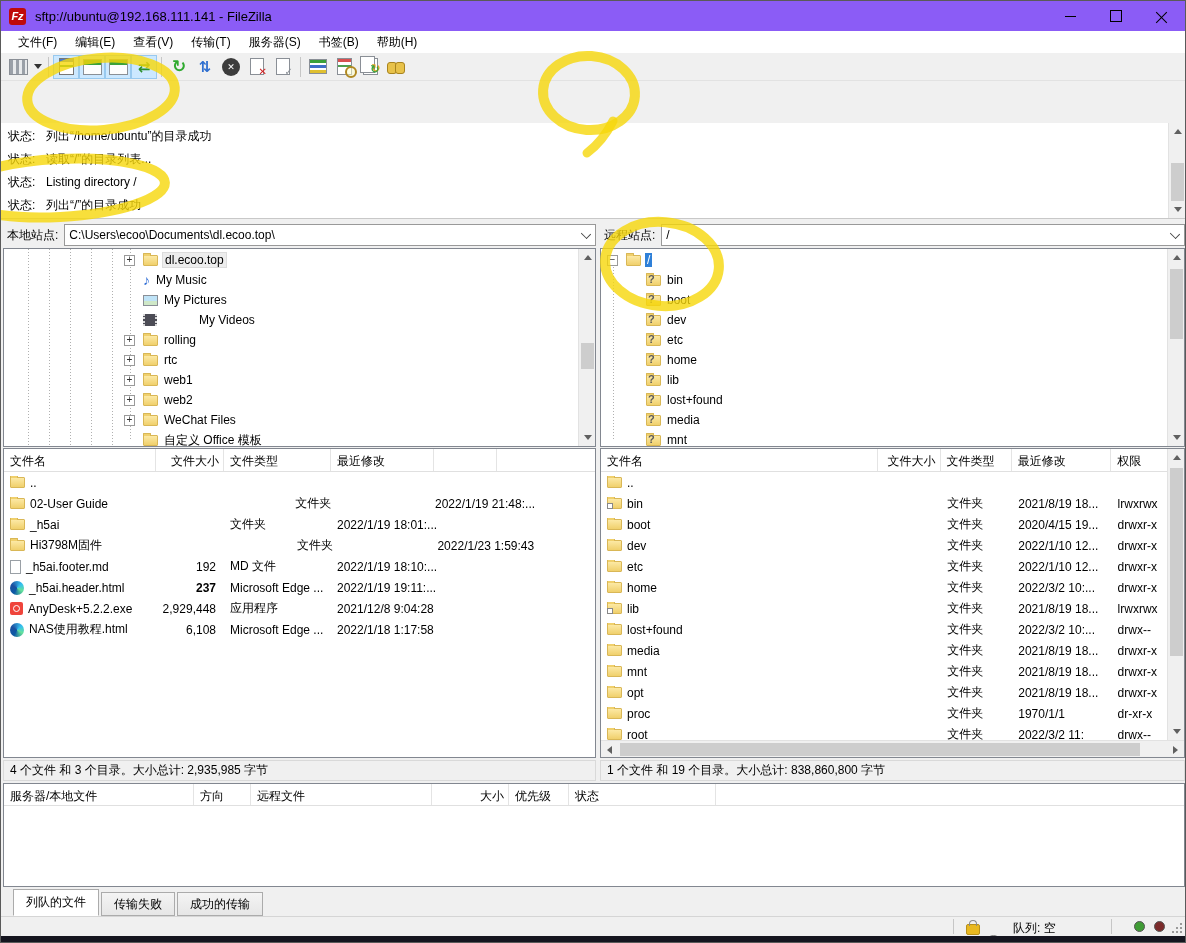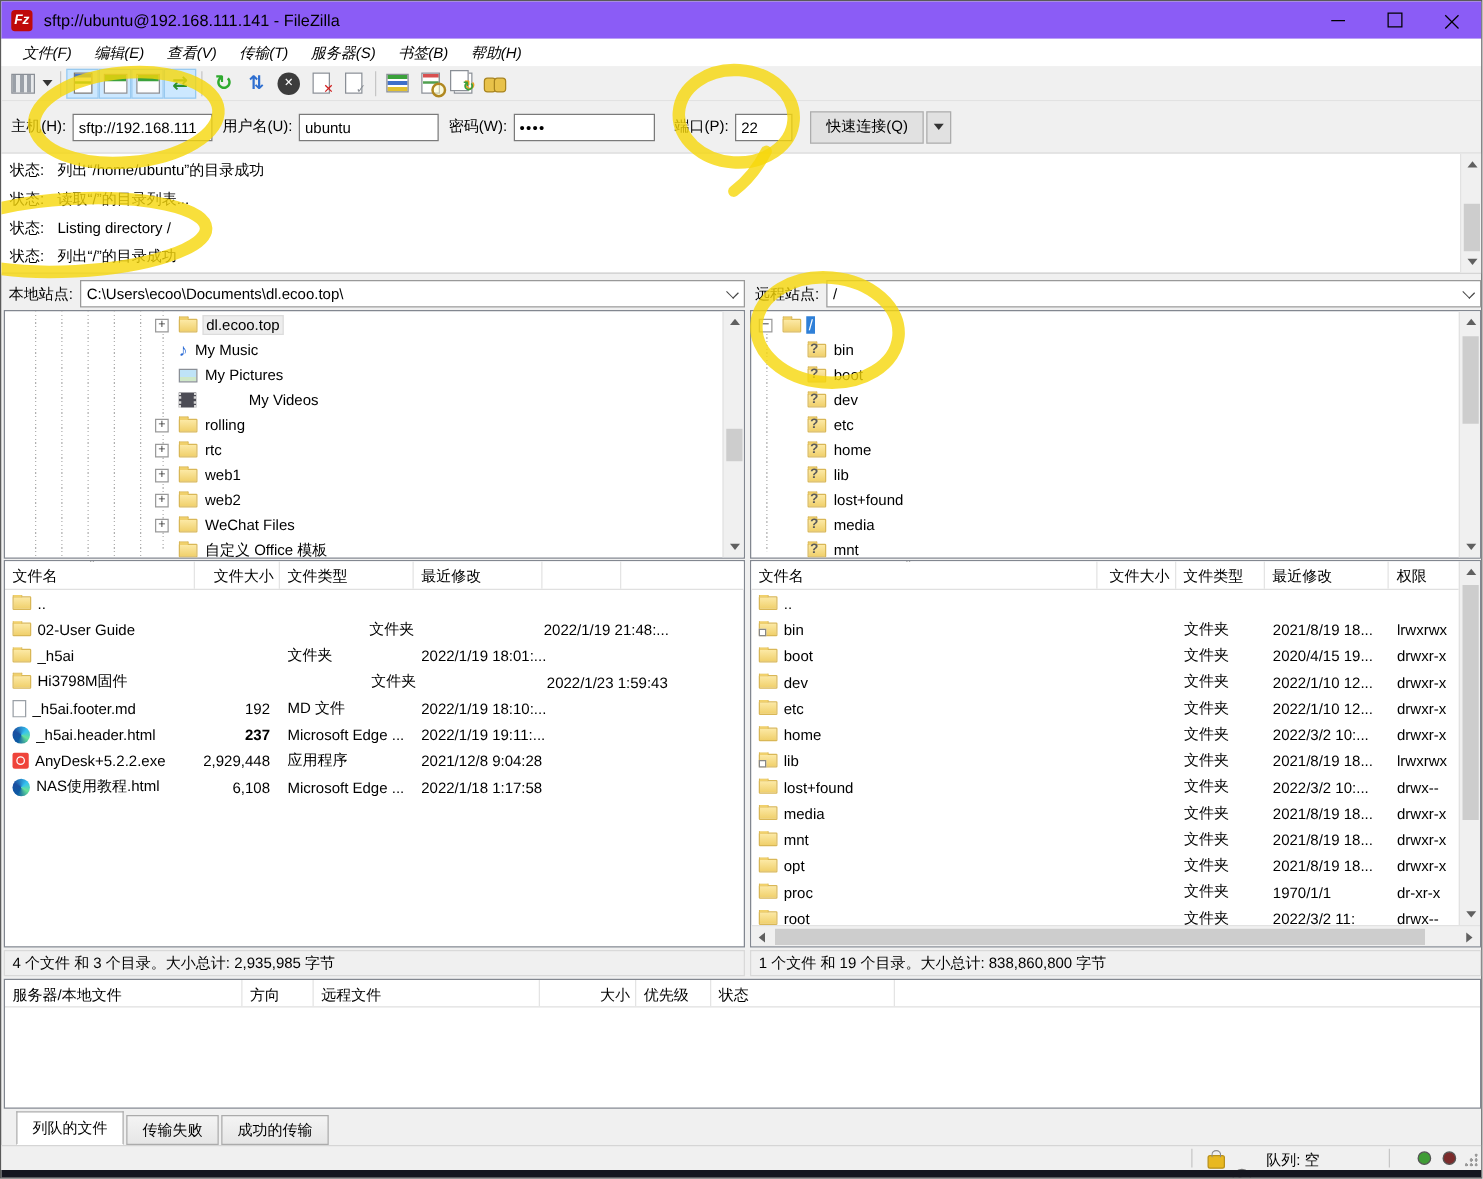--- a/index.html
+++ b/index.html
@@ -15,21 +15,21 @@
   .win-btns{margin-left:auto;display:flex;height:30px;}
   .win-btn{width:46px;height:30px;display:flex;align-items:center;justify-content:center;}
   .glyph-min{width:11px;height:1px;background:#000;}
   .glyph-max{width:10px;height:10px;border:1px solid #000;}
   .glyph-close{position:relative;width:12px;height:12px;}
   .glyph-close::before,.glyph-close::after{content:"";position:absolute;left:5px;top:0;width:1px;height:15px;background:#000;}
   .glyph-close::before{transform:rotate(45deg);}
   .glyph-close::after{transform:rotate(-45deg);}
   
   .menubar{left:0;top:30px;width:100%;height:22px;background:#fff;display:flex;align-items:center;padding-left:8px;box-sizing:border-box;}
-  .menu-item{padding:2px 9px;font-style:italic;}
+  .menu-item{padding:2px 9px;}
   
   .toolbar{left:0;top:52px;width:100%;height:28px;background:#f0f0f0;display:flex;align-items:center;padding-left:4px;box-sizing:border-box;border-bottom:1px solid #e2e2e2;}
   .tb-btn{width:26px;height:24px;display:flex;align-items:center;justify-content:center;position:relative;}
   .tb-sep{width:1px;height:20px;background:#c6c6c6;margin:0 4px;}
   .tb-toggled{background:#cce8ff;border:1px solid #98c9ef;box-sizing:border-box;}
   .tb-dd{width:13px;height:24px;display:flex;align-items:center;justify-content:center;}
   .tri-down{width:0;height:0;border-left:4px solid transparent;border-right:4px solid transparent;border-top:5px solid #333;}
   .ic-sitemgr{width:17px;height:14px;background:
      repeating-linear-gradient(90deg,#9aa0a8 0 3px,#e8eaec 3px 6px);border:1px solid #8a8f96;}
   .ic-log{width:13px;height:15px;background:#fff;border:1px solid #777;
@@ -215,34 +215,20 @@
     <div class="tb-btn">
         <div class="ic-sync">
           <span class="arr">↻</span>
         </div>
       </div>
     <div class="tb-btn">
         <div class="ic-find"></div>
       </div>
   </div>
 
-  <div class="abs quickbar">
-    <span class="qc-label">主机(H):</span>
-    <input class="qc-input" style="width: 112px; margin-left: 5px;" value="sftp://192.168.111">
-    <span class="qc-label">用户名(U):</span>
-    <input class="qc-input" style="width: 112px; margin-left: 5px;" value="ubuntu">
-    <span class="qc-label">密码(W):</span>
-    <input class="qc-input" style="width: 113px; margin-left: 5px; letter-spacing: 1px;" value="••••">
-    <span class="qc-label" style="margin-left:16px;">端口(P):</span>
-    <input class="qc-input" style="width: 46px; margin-left: 5px;" value="22">
-    <div class="qc-btn">快速连接(Q)</div>
-    <div class="qc-dd">
-        <div class="tri-down"></div>
-      </div>
-  </div>
 
   <div class="abs statuslog">
     <div class="log-line" style="top:5px;"><span class="log-label">状态:</span><span>列出“/home/ubuntu”的目录成功</span></div>
     <div class="log-line" style="top:28px;"><span class="log-label">状态:</span><span>读取“/”的目录列表...</span></div>
     <div class="log-line" style="top:51px;"><span class="log-label">状态:</span><span>Listing directory /</span></div>
     <div class="log-line" style="top:74px;"><span class="log-label">状态:</span><span>列出“/”的目录成功</span></div>
     <div class="sb-v" style="right:0;top:0;height:95px;">
       <div class="sb-arr" style="top:0;">
           <div class="tri-u"></div>
         </div>

